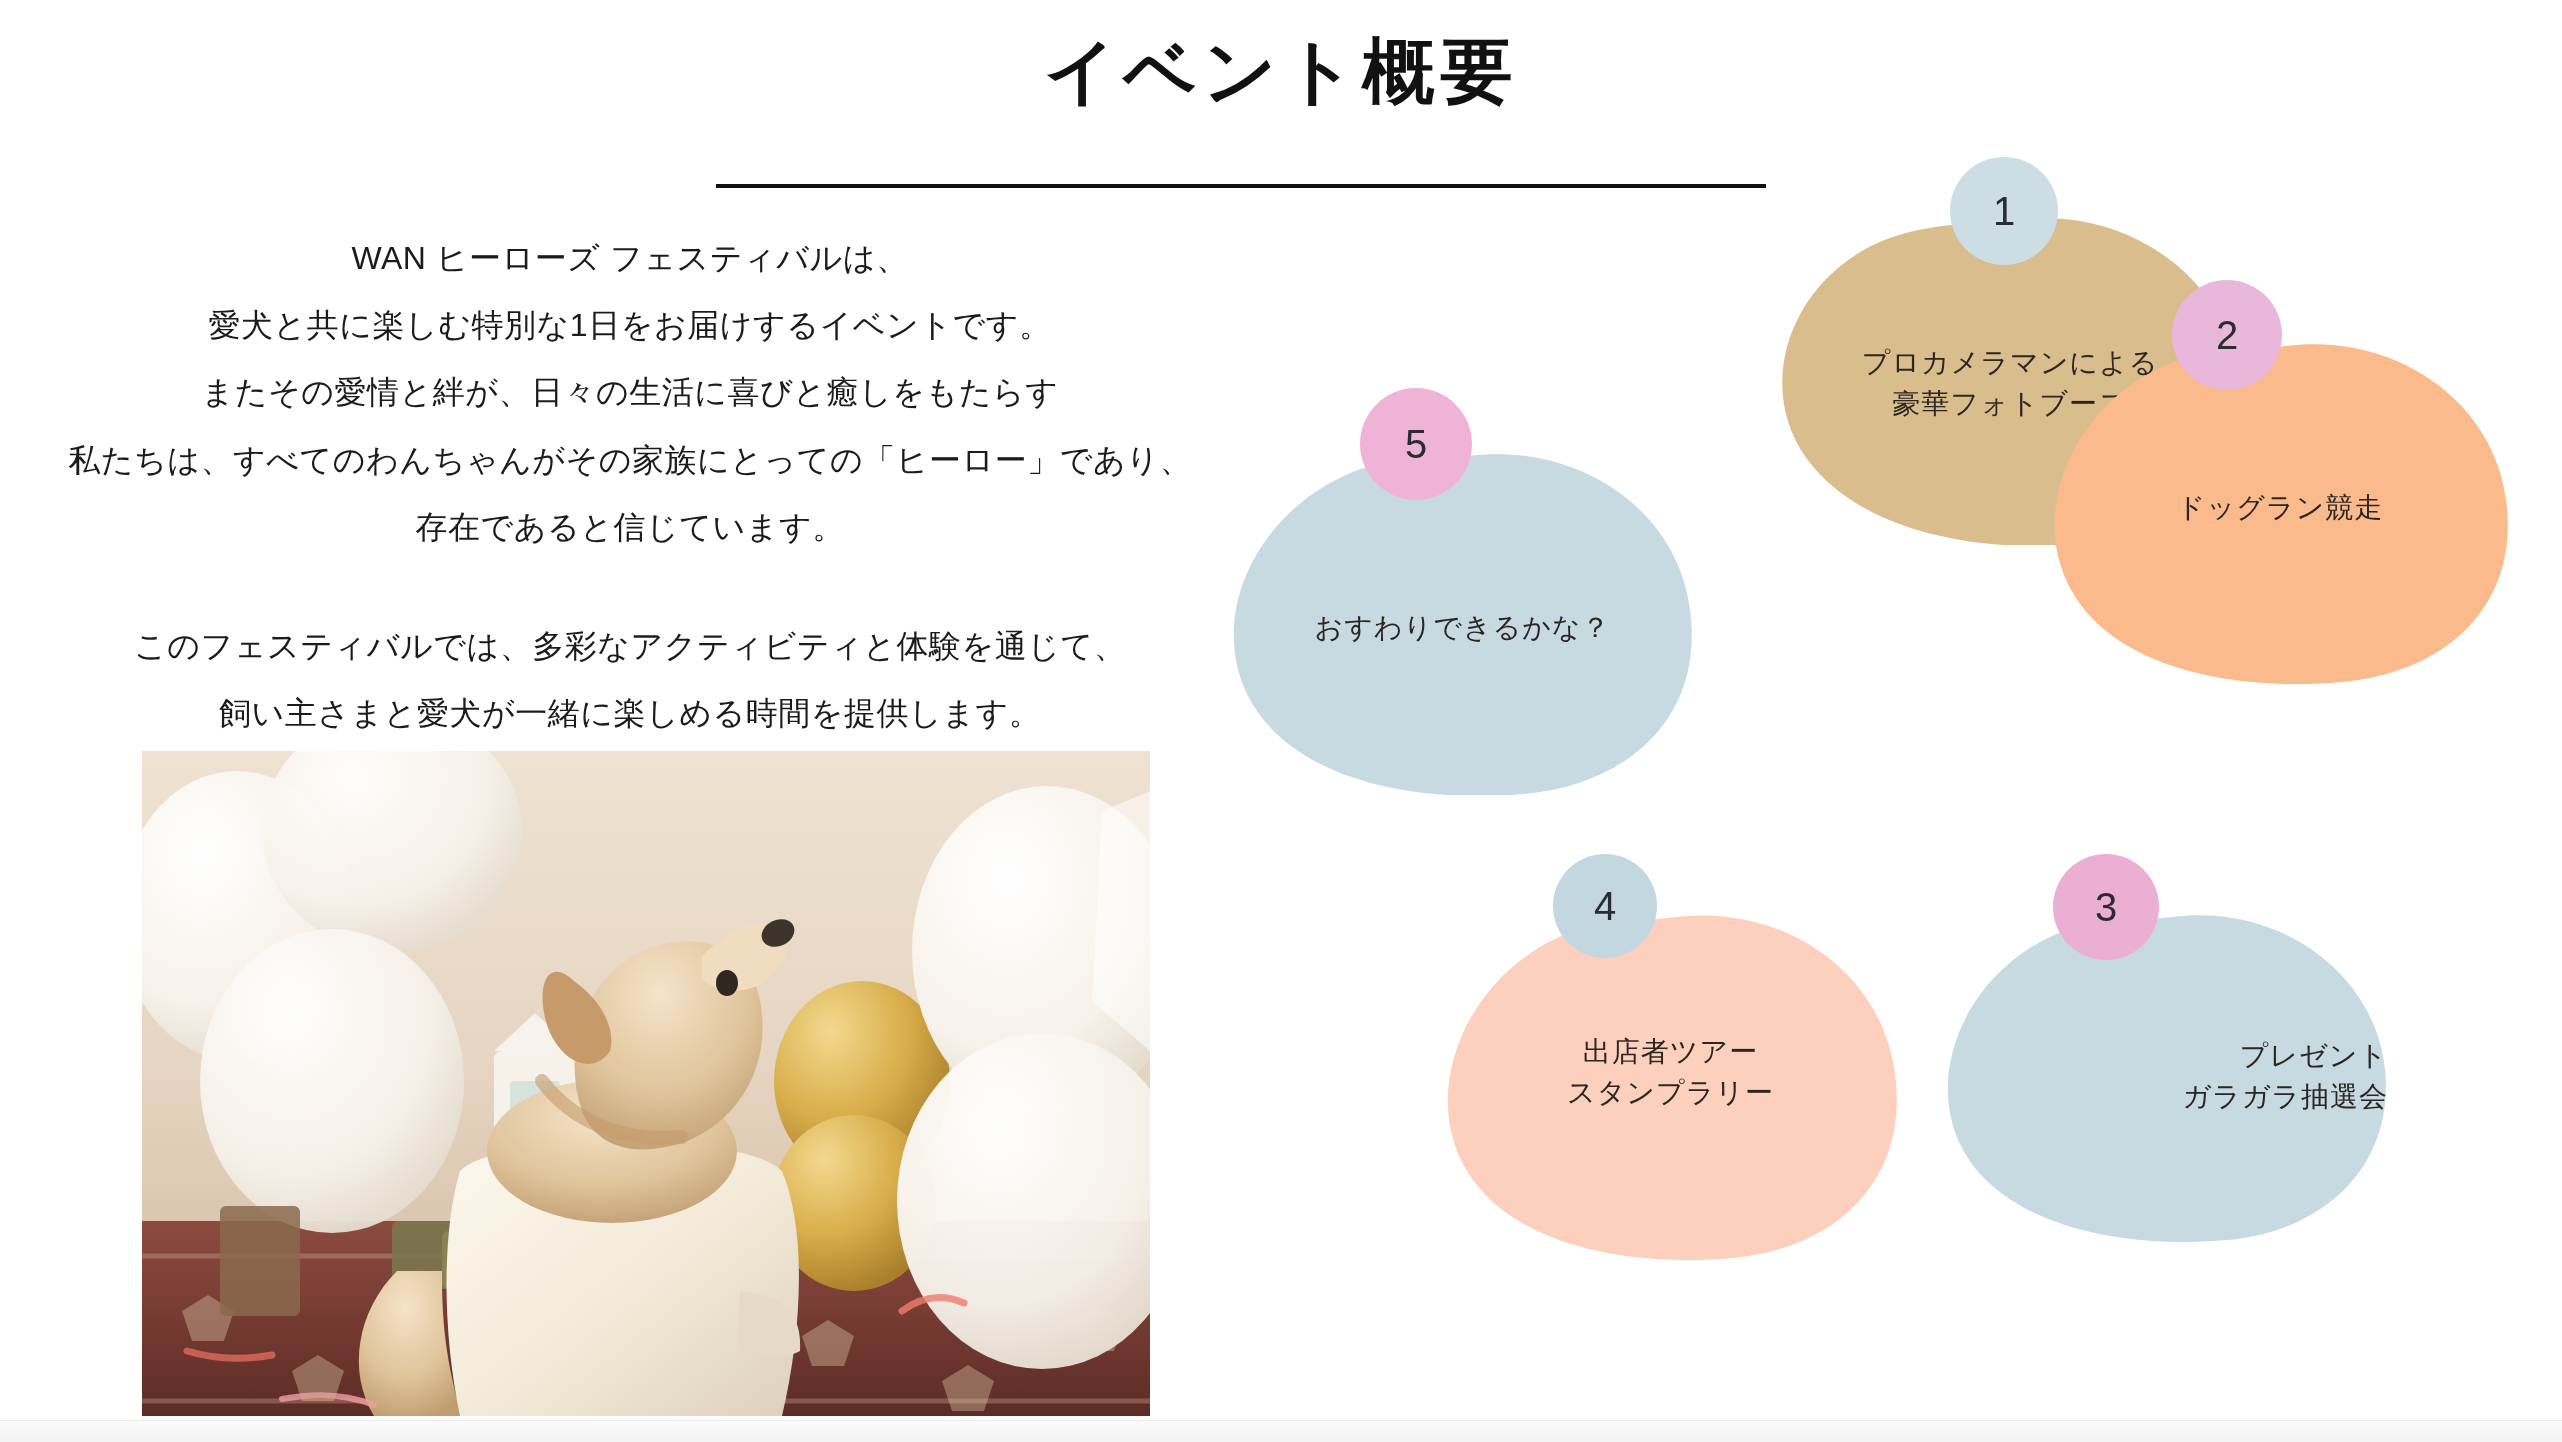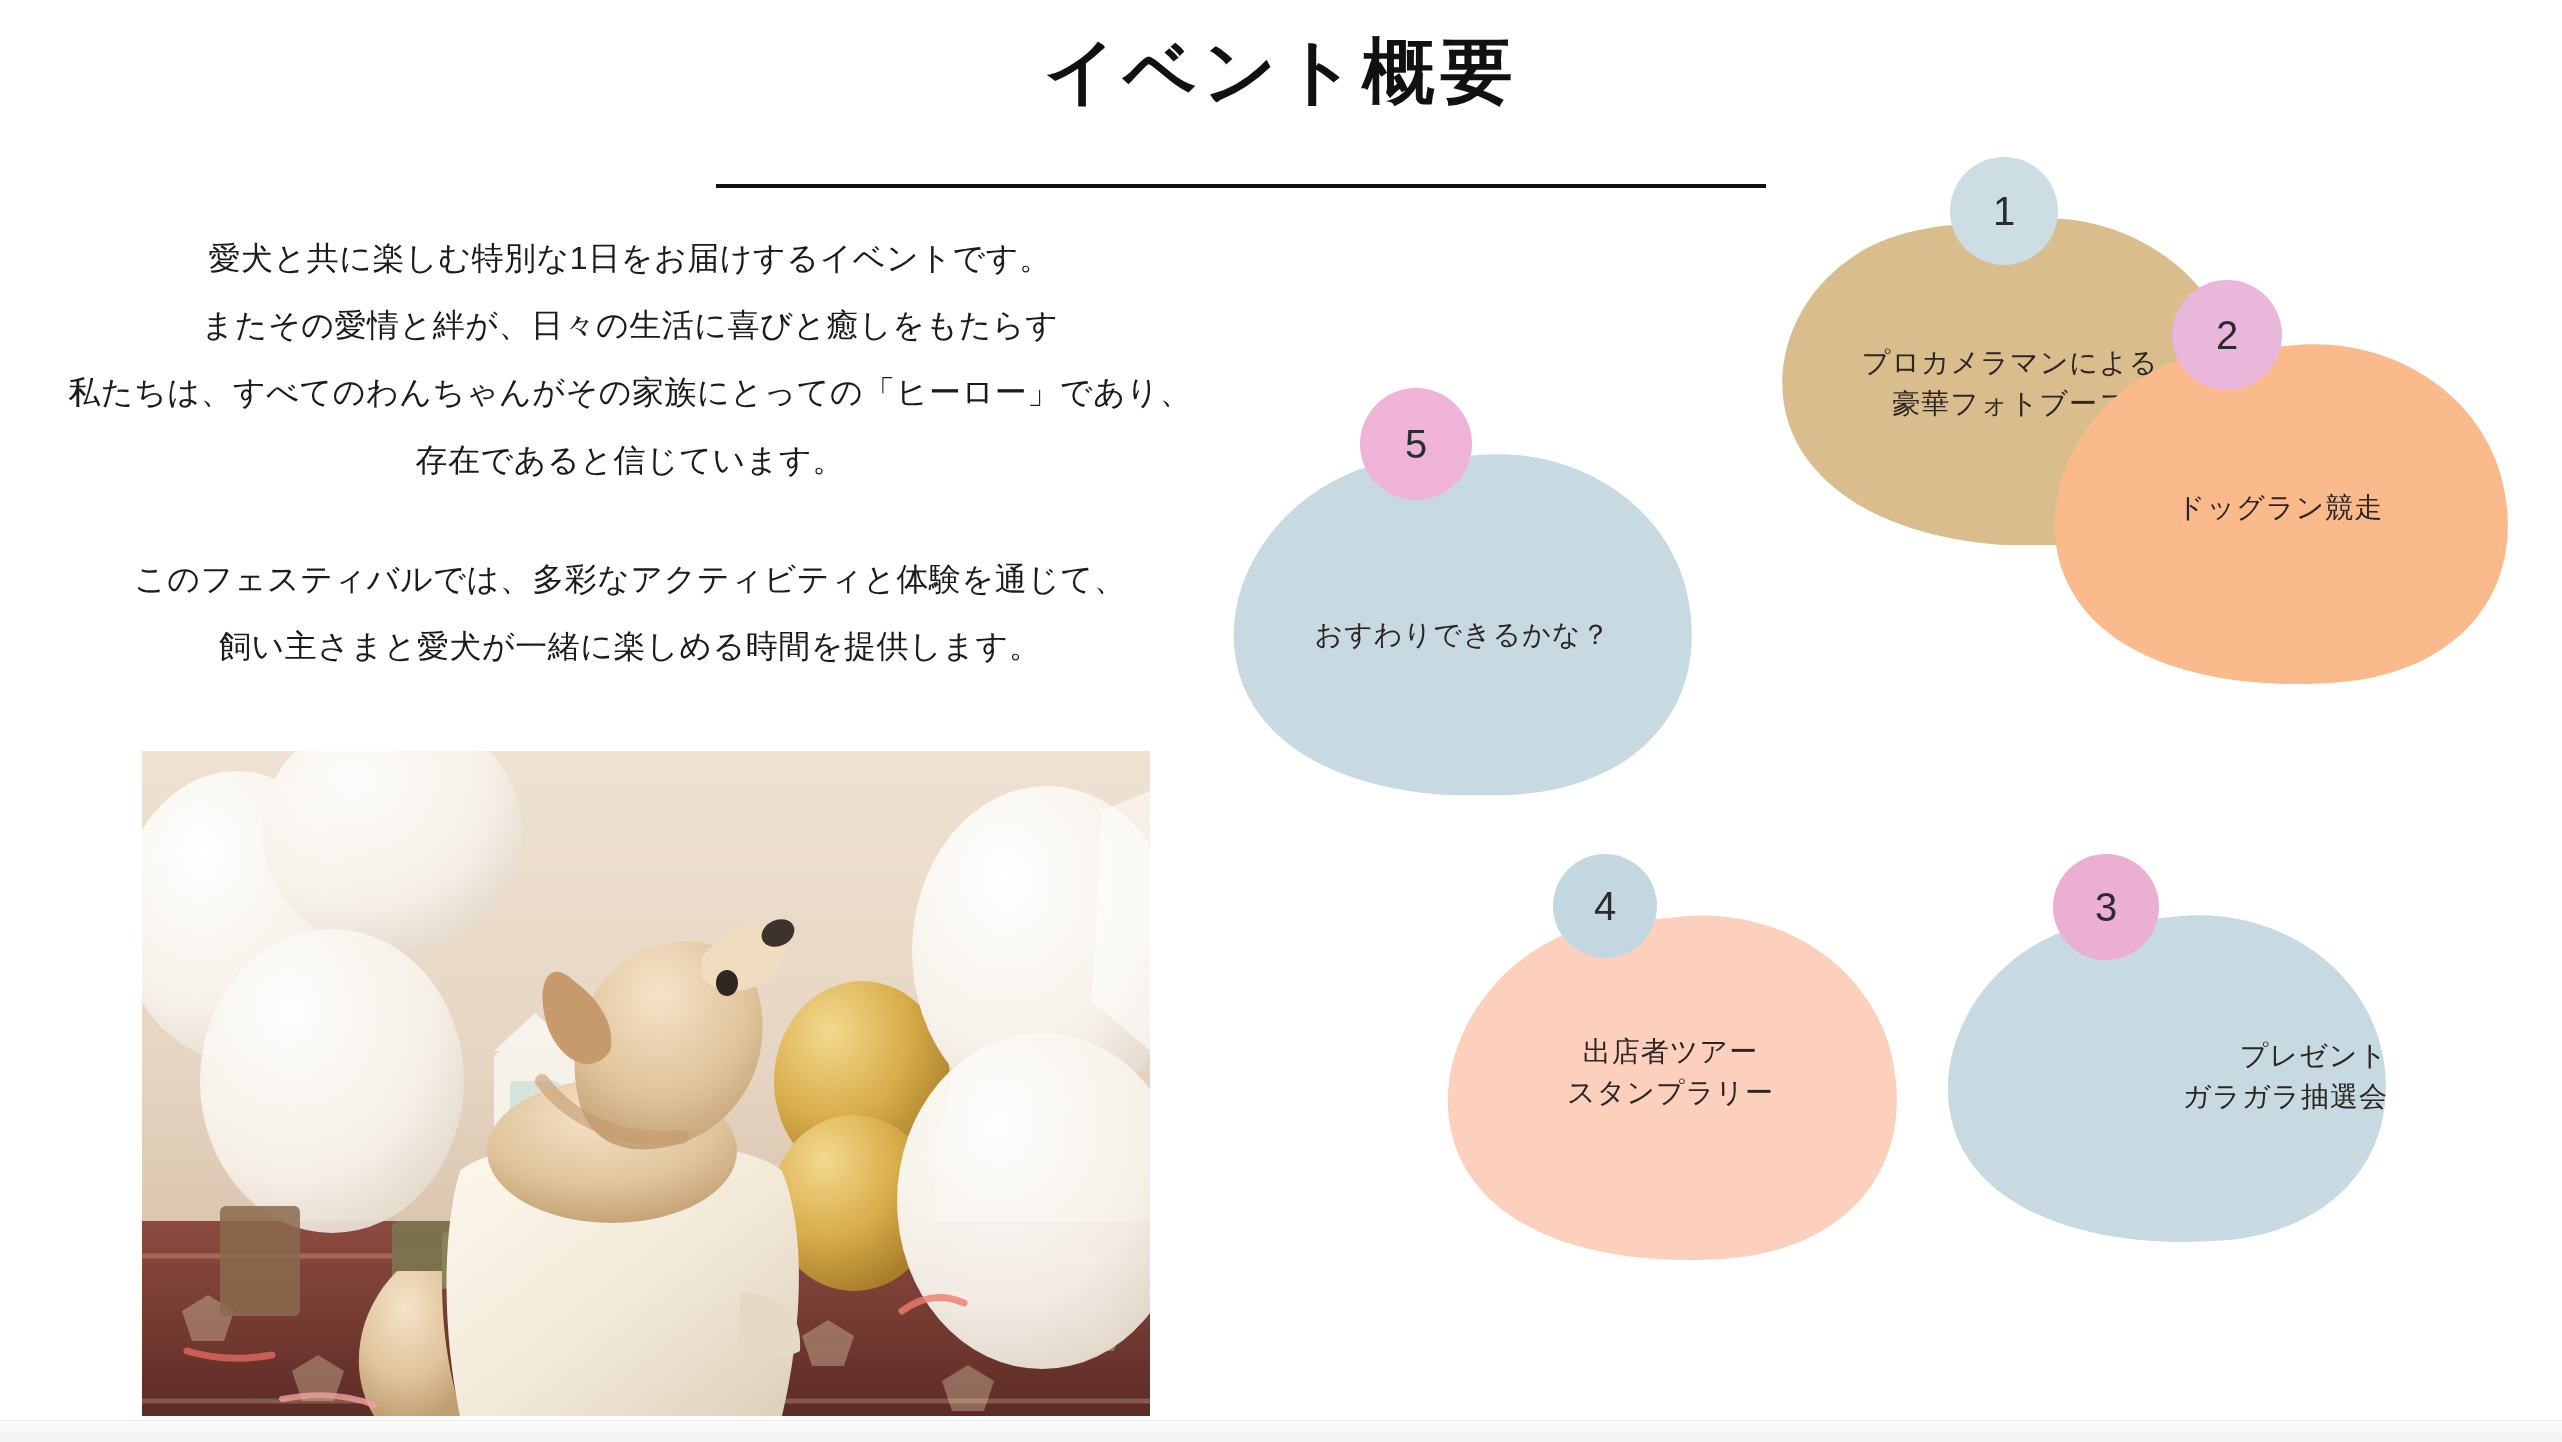--- a/index.html
+++ b/index.html
@@ -127,20 +127,21 @@
 </head>
 <body>
 
 <div class="slide">
 
   <div class="page-title">イベント概要</div>
   <div class="title-rule"></div>
 
   <div class="left-col">
     <div class="lead-block">
+      <span class="line">WAN ヒーローズ フェスティバルは、</span>
       <span class="line">愛犬と共に楽しむ特別な1日をお届けするイベントです。</span>
       <span class="line">またその愛情と絆が、日々の生活に喜びと癒しをもたらす</span>
       <span class="line">私たちは、すべてのわんちゃんがその家族にとっての「ヒーロー」であり、</span>
       <span class="line">存在であると信じています。</span>
     </div>
     <div class="lead-gap"></div>
     <div class="lead-block">
       <span class="line">このフェスティバルでは、多彩なアクティビティと体験を通じて、</span>
       <span class="line">飼い主さまと愛犬が一緒に楽しめる時間を提供します。</span>
     </div>
@@ -288,21 +289,21 @@
 スタンプラリー</div>
       <div class="badge" style="left:110px; top:-58px; width:104px; height:104px; background:#C2D7E0;">
         <span>4</span>
       </div>
     </div>
 
     <div class="blob-item" style="left:-10px; top:235px; width:465px; height:345px;">
       <svg class="blob-shape" width="465" height="345" viewBox="0 0 465 345" aria-hidden="true">
         <path d="M238 6 C 348 -8 448 60 460 160 C 474 262 404 334 294 344 C 180 354 60 328 18 246 C -22 166 26 66 114 26 C 154 6 198 11 238 6 Z" fill="#C7DAE2"></path>
       </svg>
-      <div class="blob-label" style="top:165px;text-align:center;">おすわりできるかな？</div>
+      <div class="blob-label" style="top:158px;text-align:center;">おすわりできるかな？</div>
       <div class="badge" style="left:130px; top:-62px; width:112px; height:112px; background:#EFB3D7;">
         <span>5</span>
       </div>
     </div>
 
   </div>
 </div>
 
 <div class="slide-edge"></div>
 

